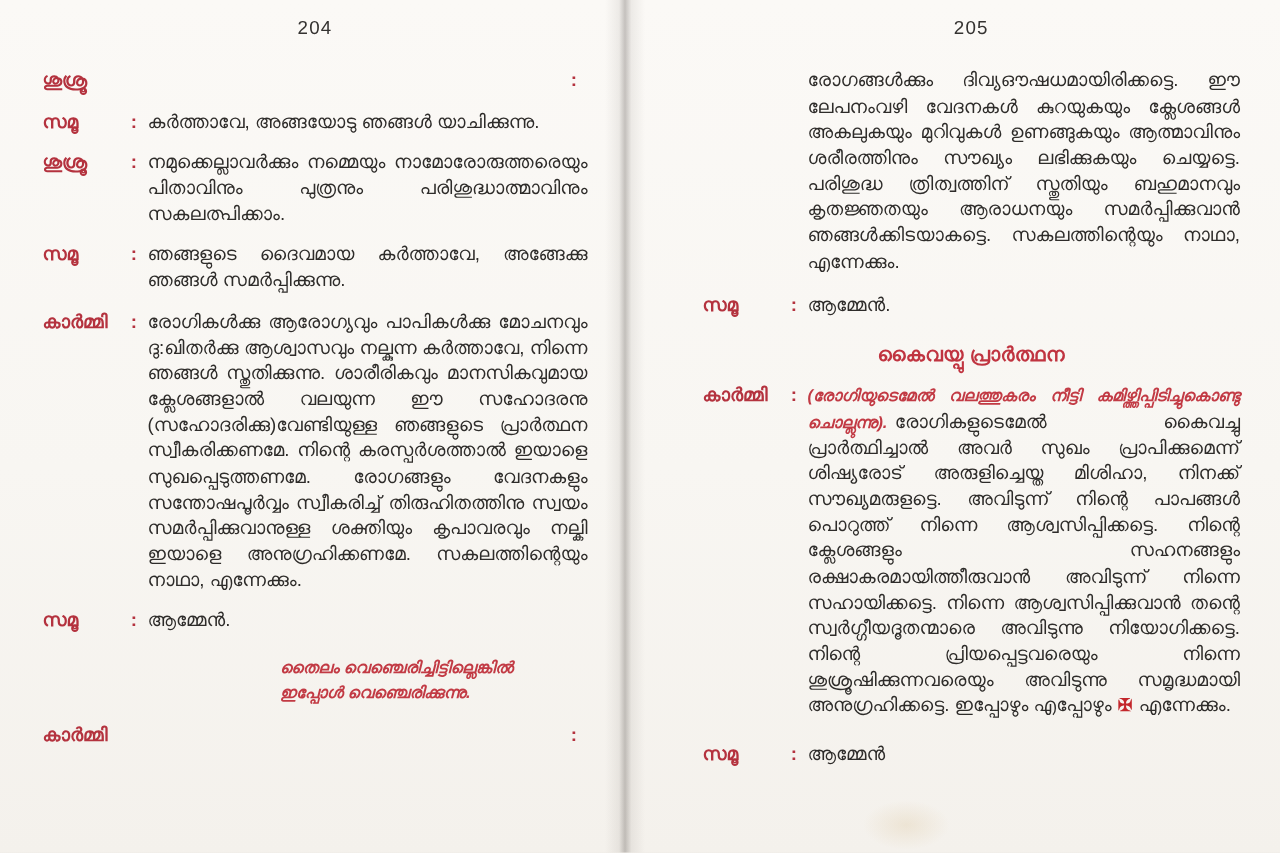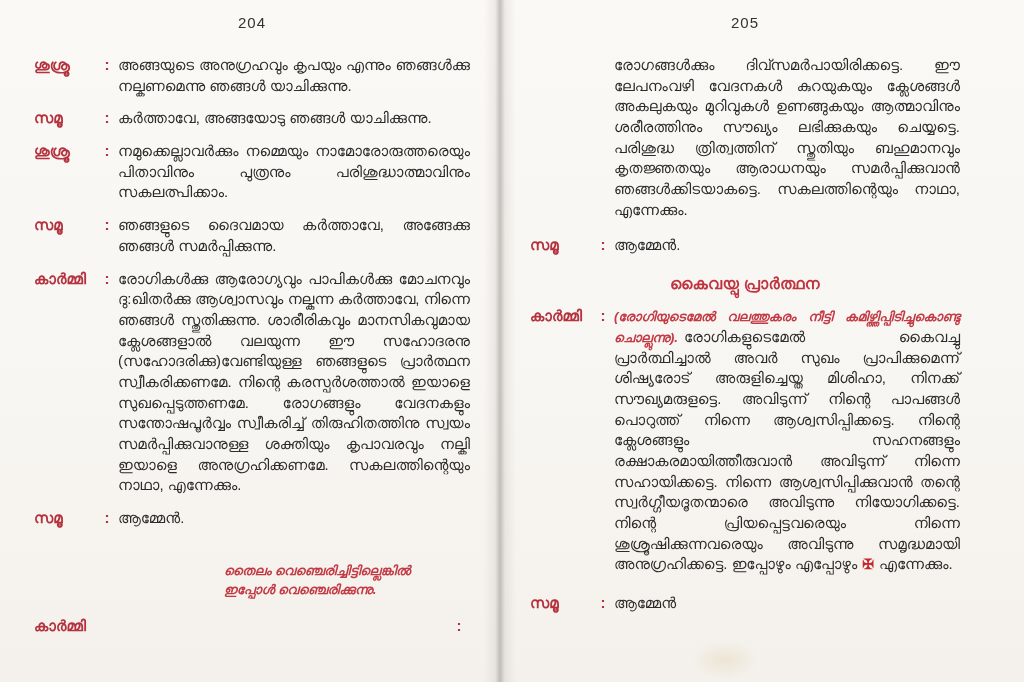--- a/index.html
+++ b/index.html
@@ -18,40 +18,40 @@
       rgba(70,63,58,0.30) 50%,rgba(110,102,95,0.10) 66%,rgba(0,0,0,0) 100%);
     pointer-events:none;
   }
   .stain{
     position:absolute;left:690px;top:640px;width:70px;height:40px;border-radius:50%;
     background:radial-gradient(ellipse at center,rgba(214,188,140,0.25),rgba(214,188,140,0) 70%);
     pointer-events:none;
   }
   .page{position:absolute;top:0;height:682px;box-sizing:border-box;}
   .page.left{left:0;width:492px;padding:14px 22px 0 34px;}
-  .page.right{left:528px;width:440px;padding:14px 8px 0 2px;}
+  .page.right{left:560px;width:440px;padding:14px 8px 0 2px;}
   .page-number{
     text-align:center;color:#353331;font-size:15px;letter-spacing:1px;
     margin-bottom:24px;
   }
   .dlg{display:flex;align-items:flex-start;margin-bottom:12px;justify-content:space-between;}
   .lbl{
     flex:0 0 62px;color:#b4323e;font-weight:bold;font-size:15px;line-height:1.38;
     white-space:nowrap;
   }
   .col{flex:0 0 22px;text-align:center;color:#b4323e;font-weight:bold;font-size:15px;line-height:1.38;}
   .txt{
     flex:1;margin:0;color:#2e2c2a;font-size:15px;line-height:1.38;
     text-align:justify;
   }
   .cross{color:#c3262b;font-weight:bold;margin:0 5px;font-size:14px;}
   .rubric{
     color:#c23a44;font-style:italic;font-weight:bold;font-size:13px;line-height:1.5;
   }
-  .rubric.block-left{margin:32px 10px 16px 190px;text-align:left;}
+  .rubric.block-left{margin:16px 10px 16px 190px;text-align:left;}
   .rubric.inline{margin-right:6px;}
   .rubric.center{text-align:center;margin-top:18px;}
   .heading{
     text-align:center;color:#c03440;font-weight:bold;font-size:16px;
     margin:20px 0 13px 0;letter-spacing:0.3px;
   }
   .para{
     margin:0 0 14px 84px;color:#2e2c2a;font-size:15px;line-height:1.38;text-align:justify;
   }
   .spacer-sm{height:6px;}
@@ -60,21 +60,20 @@
 <body>
 
 <div class="spread">
 
   <div class="page left">
     <div class="page-number">204</div>
 
     <div class="dlg">
       <span class="lbl">ശുശ്രൂ</span>
       <span class="col">:</span>
-      <p class="txt">അങ്ങയുടെ അനുഗ്രഹവും കൃപയും എന്നും ഞങ്ങൾക്കു നല്കണമെന്നു ഞങ്ങൾ യാചിക്കുന്നു.</p>
     </div>
 
     <div class="dlg">
       <span class="lbl">സമൂ</span>
       <span class="col">:</span>
       <p class="txt">കർത്താവേ, അങ്ങയോടു ഞങ്ങൾ യാചിക്കുന്നു.</p>
     </div>
 
     <div class="dlg">
       <span class="lbl">ശുശ്രൂ</span>
@@ -107,21 +106,21 @@
       <span class="col">:</span>
     </div>
   </div>
 
   <div class="gutter"></div>
   <div class="stain"></div>
 
   <div class="page right">
     <div class="page-number">205</div>
 
-    <p class="para">രോഗങ്ങൾക്കും ദിവ്സമർപായിരിക്കട്ടെ. ഈ ലേപനംവഴി വേദനകൾ കുറയുകയും ക്ലേശങ്ങൾ അകലുകയും മുറിവുകൾ ഉണങ്ങുകയും ആത്മാവിനും ശരീരത്തിനും സൗഖ്യം ലഭിക്കുകയും ചെയ്യട്ടെ. പരിശുദ്ധ ത്രിത്വത്തിന് സ്തുതിയും ബഹുമാനവും കൃതജ്ഞതയും ആരാധനയും സമർപ്പിക്കുവാൻ ഞങ്ങൾക്കിടയാകട്ടെ. സകലത്തിന്റെയും നാഥാ, എന്നേക്കും.</p>
+    <p class="para">രോഗങ്ങൾക്കും ദിവ്യഔഷധമായിരിക്കട്ടെ. ഈ ലേപനംവഴി വേദനകൾ കുറയുകയും ക്ലേശങ്ങൾ അകലുകയും മുറിവുകൾ ഉണങ്ങുകയും ആത്മാവിനും ശരീരത്തിനും സൗഖ്യം ലഭിക്കുകയും ചെയ്യട്ടെ. പരിശുദ്ധ ത്രിത്വത്തിന് സ്തുതിയും ബഹുമാനവും കൃതജ്ഞതയും ആരാധനയും സമർപ്പിക്കുവാൻ ഞങ്ങൾക്കിടയാകട്ടെ. സകലത്തിന്റെയും നാഥാ, എന്നേക്കും.</p>
 
     <div class="dlg">
       <span class="lbl">സമൂ</span>
       <span class="col">:</span>
       <p class="txt">ആമ്മേൻ.</p>
     </div>
 
     <div class="heading">കൈവയ്പു പ്രാർത്ഥന</div>
 
     <div class="dlg">

